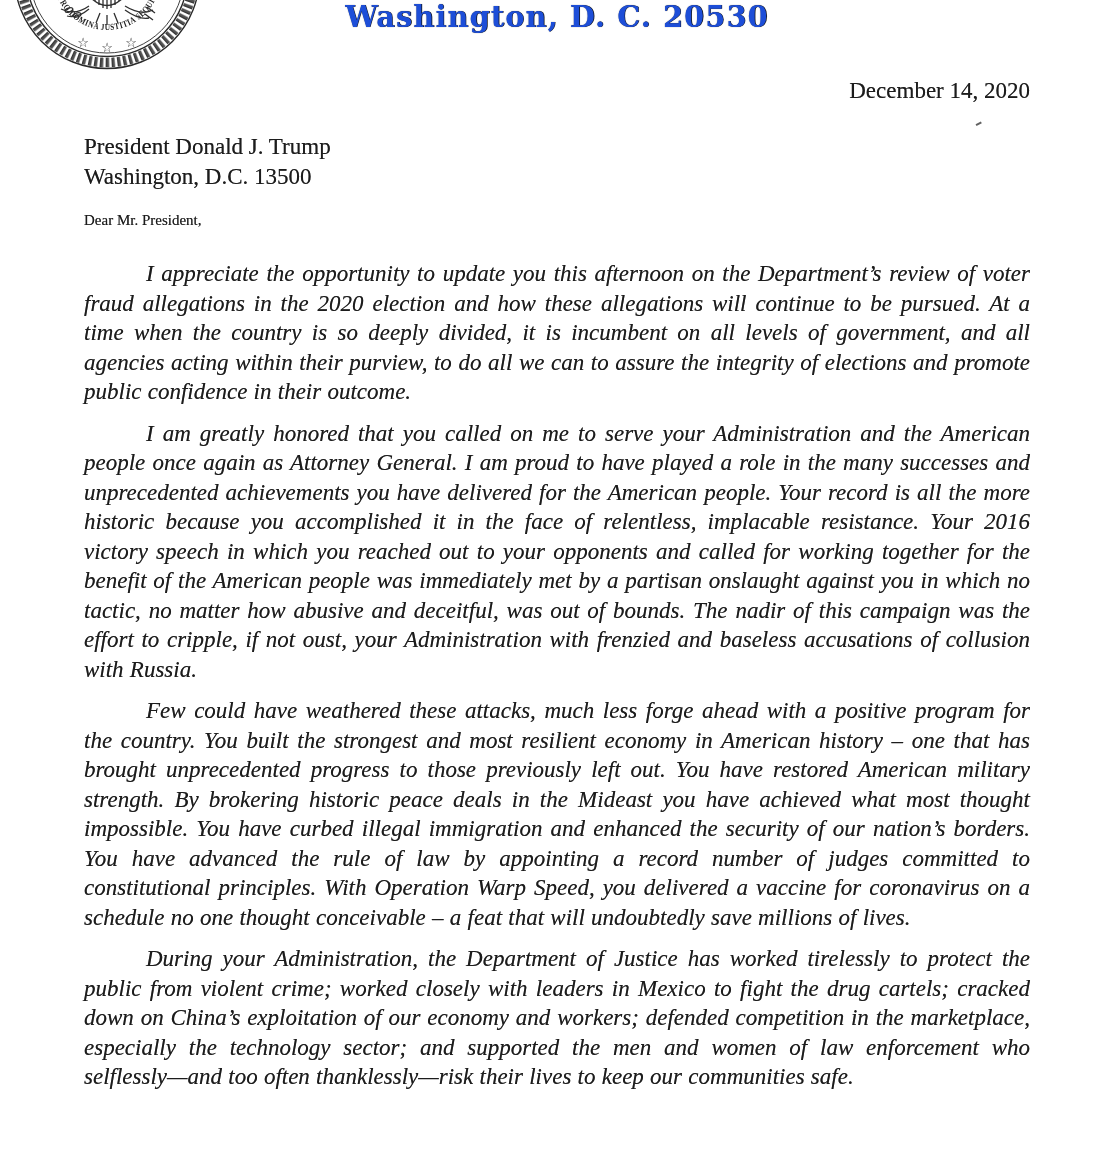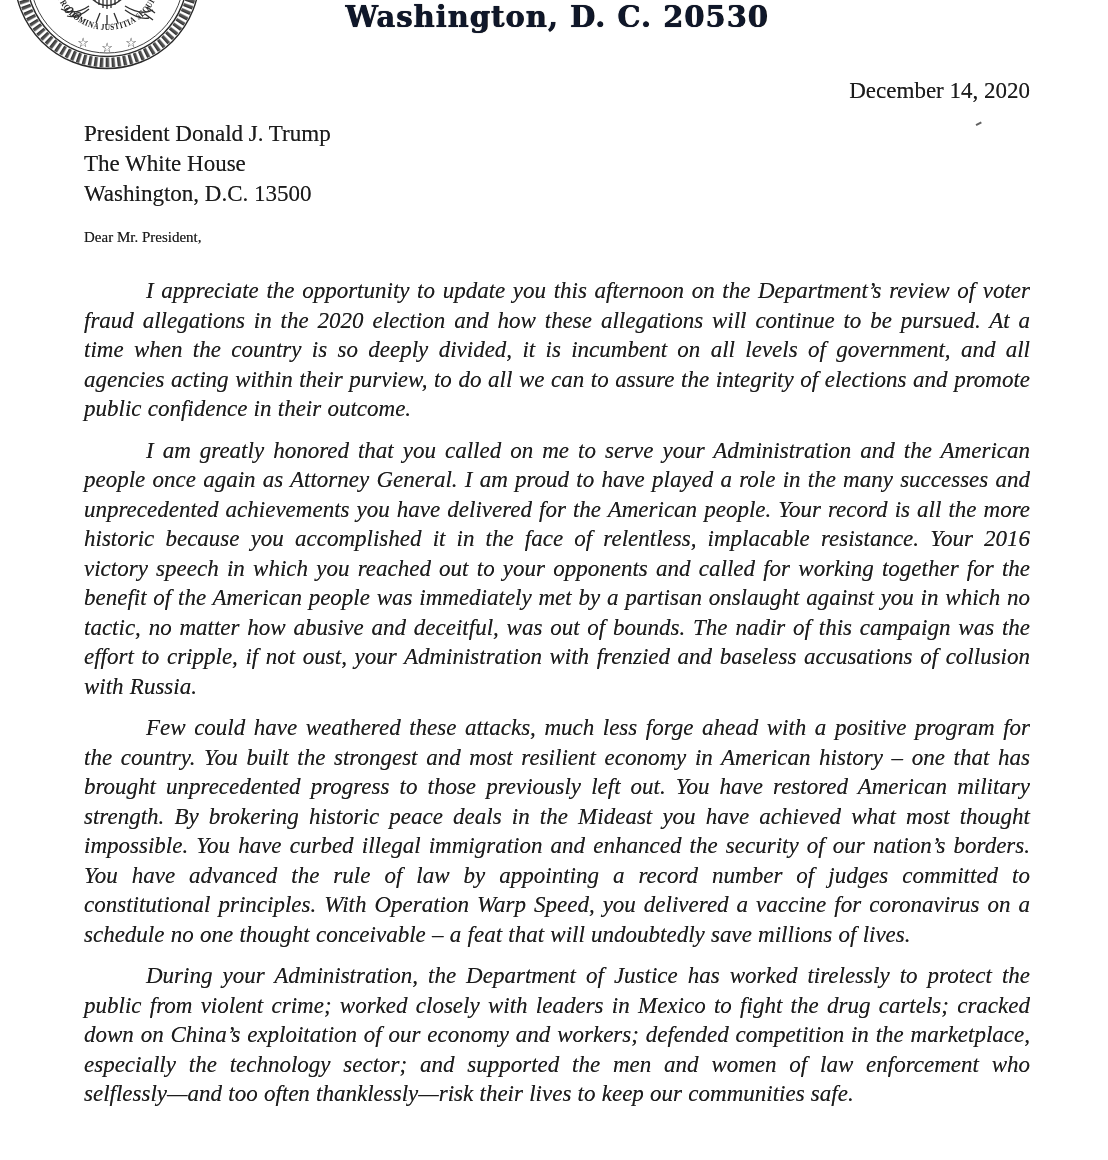--- a/index.html
+++ b/index.html
@@ -25,32 +25,32 @@
   }
   .seal svg { width: 100%; height: 100%; }
   
   .letterhead {
     text-align: center;
     font-family: "DejaVu Serif", serif;
     font-weight: bold;
     font-size: 29px;
     line-height: 34px;
     letter-spacing: 1px;
-    color: #0f172a;
+    color: #1d4ed8;
     text-shadow: 0.6px 0 0 #141414, 0 0 1px rgba(0,0,0,0.55);
   }
   .date {
     margin-top: 42px;
     text-align: right;
     font-size: 23px;
     line-height: 29.5px;
     text-shadow: 0 0 0.4px rgba(25,25,25,0.6);
   }
   .address {
-    margin-top: 13px;
+    margin-top: 26px;
     font-size: 23px;
     line-height: 30px;
     text-shadow: 0 0 0.4px rgba(25,25,25,0.6);
   }
   .salutation {
     margin-top: 14px;
     font-size: 15px;
     line-height: 29.5px;
     text-shadow: 0 0 0.4px rgba(25,25,25,0.6);
   }
@@ -117,21 +117,20 @@
       </g>
     </svg>
   </div>
 
   <div class="letterhead">Washington, D. C. 20530</div>
 
   <div class="date">December 14, 2020</div>
 
   <div class="address">
     <div>President Donald J. Trump</div>
-    <div>The White House</div>
     <div>Washington, D.C. 13500</div>
   </div>
 
   <div class="salutation">Dear Mr. President,</div>
 
   <div class="body-text">
     <p>I appreciate the opportunity to update you this afternoon on the Department’s review of voter fraud allegations in the 2020 election and how these allegations will continue to be pursued. At a time when the country is so deeply divided, it is incumbent on all levels of government, and all agencies acting within their purview, to do all we can to assure the integrity of elections and promote public confidence in their outcome.</p>
     <p>I am greatly honored that you called on me to serve your Administration and the American people once again as Attorney General. I am proud to have played a role in the many successes and unprecedented achievements you have delivered for the American people. Your record is all the more historic because you accomplished it in the face of relentless, implacable resistance. Your 2016 victory speech in which you reached out to your opponents and called for working together for the benefit of the American people was immediately met by a partisan onslaught against you in which no tactic, no matter how abusive and deceitful, was out of bounds. The nadir of this campaign was the effort to cripple, if not oust, your Administration with frenzied and baseless accusations of collusion with Russia.</p>
     <p>Few could have weathered these attacks, much less forge ahead with a positive program for the country. You built the strongest and most resilient economy in American history – one that has brought unprecedented progress to those previously left out. You have restored American military strength. By brokering historic peace deals in the Mideast you have achieved what most thought impossible. You have curbed illegal immigration and enhanced the security of our nation’s borders. You have advanced the rule of law by appointing a record number of judges committed to constitutional principles. With Operation Warp Speed, you delivered a vaccine for coronavirus on a schedule no one thought conceivable – a feat that will undoubtedly save millions of lives.</p>
     <p>During your Administration, the Department of Justice has worked tirelessly to protect the public from violent crime; worked closely with leaders in Mexico to fight the drug cartels; cracked down on China’s exploitation of our economy and workers; defended competition in the marketplace, especially the technology sector; and supported the men and women of law enforcement who selflessly—and too often thanklessly—risk their lives to keep our communities safe.</p>

